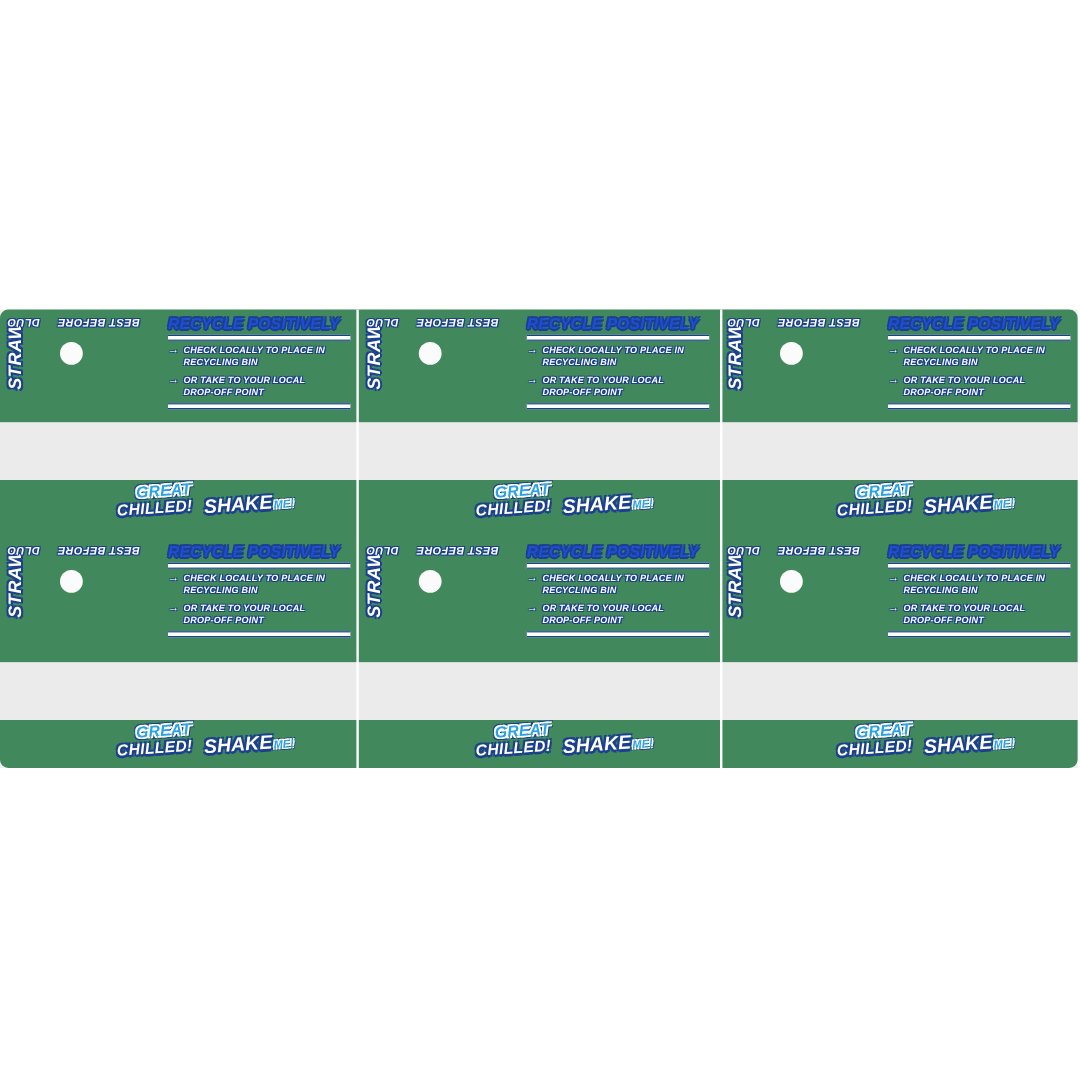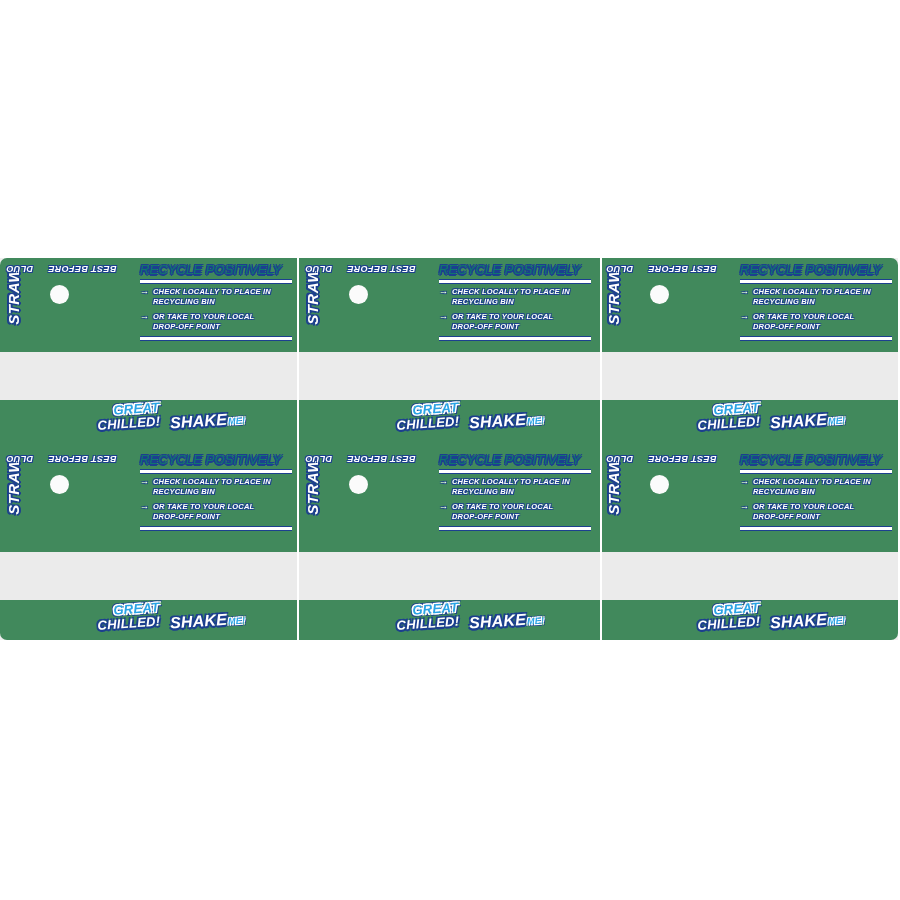--- a/index.html
+++ b/index.html
@@ -133,24 +133,24 @@
 
   
   .recyc{
     position:absolute;
     left:140px;
     top:4px;
     width:152px;
   }
   .recyc-title{
     font-size:13px;
-    font-weight:normal;
+    font-weight:bold;
     font-style:italic;
     letter-spacing:0.1px;
-    color:#0f766e;
+    color:#1d4ed8;
     text-shadow:
       1.3px 1.3px 0 #1c3f8f, -1.3px 1.3px 0 #1c3f8f,
       1.3px -1.3px 0 #1c3f8f, -1.3px -1.3px 0 #1c3f8f,
       0 2px 0 #1c3f8f;
     white-space:nowrap;
     line-height:15px;
   }
   .rule{
     height:3px;
     background:#ffffff;

